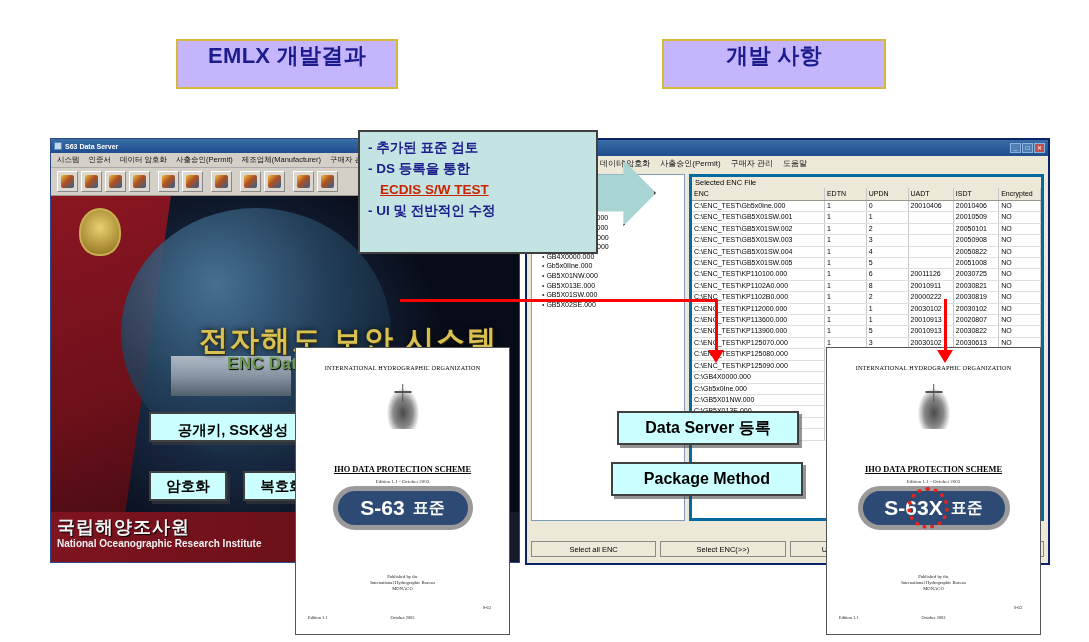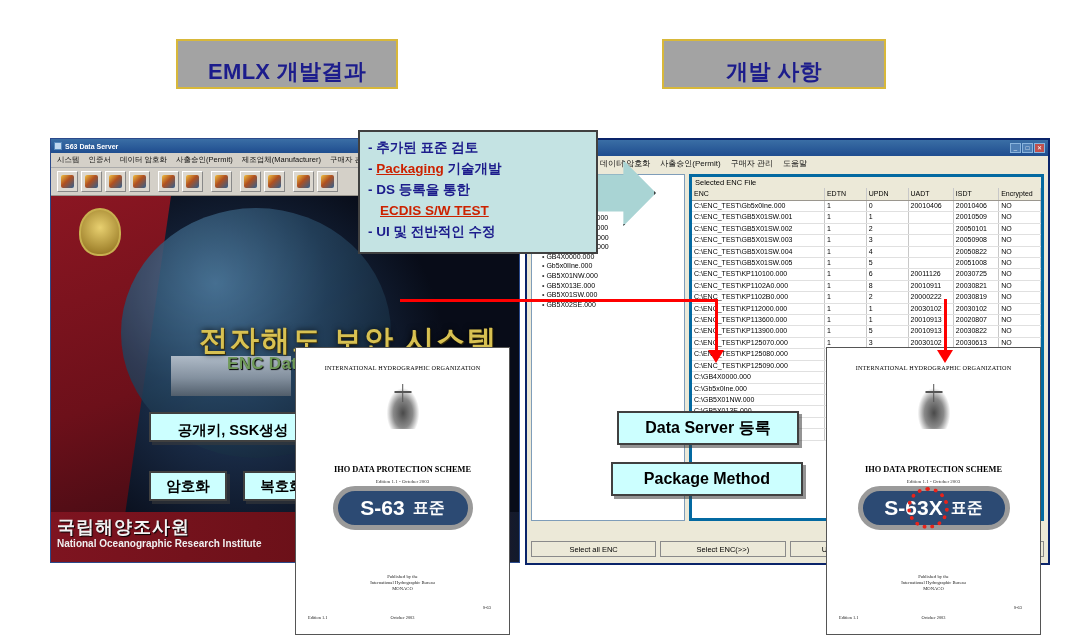--- a/index.html
+++ b/index.html
@@ -8,23 +8,23 @@
     width: 1089px; height: 642px;
     background: #ffffff;
     font-family: "Liberation Sans", sans-serif;
     overflow: hidden;
   }
   #stage { position: relative; width: 1089px; height: 642px; background: #fff; }
 
   
   .title-banner {
     position: absolute;
-    background: #a3a3a3;
+    background: #c4b5fd;
     border: 2px solid #d8b83a;
-    display: flex; align-items: flex-end; justify-content: center;
+    display: flex; align-items: flex-start; justify-content: center;
     color: #1c1c8c;
     font-weight: bold;
     letter-spacing: .3px;
   }
   #title-left  { left: 176px; top: 39px; width: 222px; height: 50px; font-size: 22px; }
   #title-right { left: 662px; top: 39px; width: 224px; height: 50px; font-size: 22px; }
 
   
   #left-window {
     position: absolute; left: 50px; top: 138px; width: 470px; height: 425px;
@@ -233,21 +233,21 @@
     content: ""; position: absolute; left: 50%; top: -3px; width: 1.6px; height: 18px;
     background: #555; transform: translateX(-50%);
   }
   .doc-crest::after {
     content: ""; position: absolute; left: 50%; top: 4px; width: 17px; height: 1.6px;
     background: #555; transform: translateX(-50%);
   }
   .doc-title {
     text-align: center; margin-top: 36px;
     font-family: "Liberation Serif", serif; font-weight: bold;
-    font-size: 8.4px; color: #000;
+    font-size: 8.4px; color: #000; text-decoration: underline;
   }
   .doc-edition {
     text-align: center; margin-top: 5px;
     font-family: "Liberation Serif", serif; font-size: 5px; color: #333;
   }
   .doc-pill {
     position: absolute; left: 50%; transform: translateX(-50%);
     top: 138px; height: 44px;
     background: #2c4a73; border: 5px solid #9a9a9a; border-radius: 24px;
     display: flex; align-items: center; justify-content: center; gap: 8px;
@@ -638,23 +638,20 @@
         <button>Select ENC(&gt;&gt;)</button>
         <button>Unselect ENC(&lt;&lt;)</button>
         <button>Unselect All</button>
       </div>
     </div>
   </div>
 
   <div id="arrow-tail"></div>
   <div id="callout">
     <div class="cl">- 추가된 표준 검토</div>
-    <div class="cl">
-      <span>- </span><span class="hi">Packaging</span><span> 기술개발</span>
-    </div>
     <div class="cl">- DS 등록을 통한</div>
     <div class="cl" style="padding-left:12px">
       <span class="hi">ECDIS S/W TEST</span>
     </div>
     <div class="cl">- UI 및 전반적인 수정</div>
   </div>
 
   <div class="feature-box" id="rb-dataserver">
     <span>Data Server 등록</span>
   </div>

